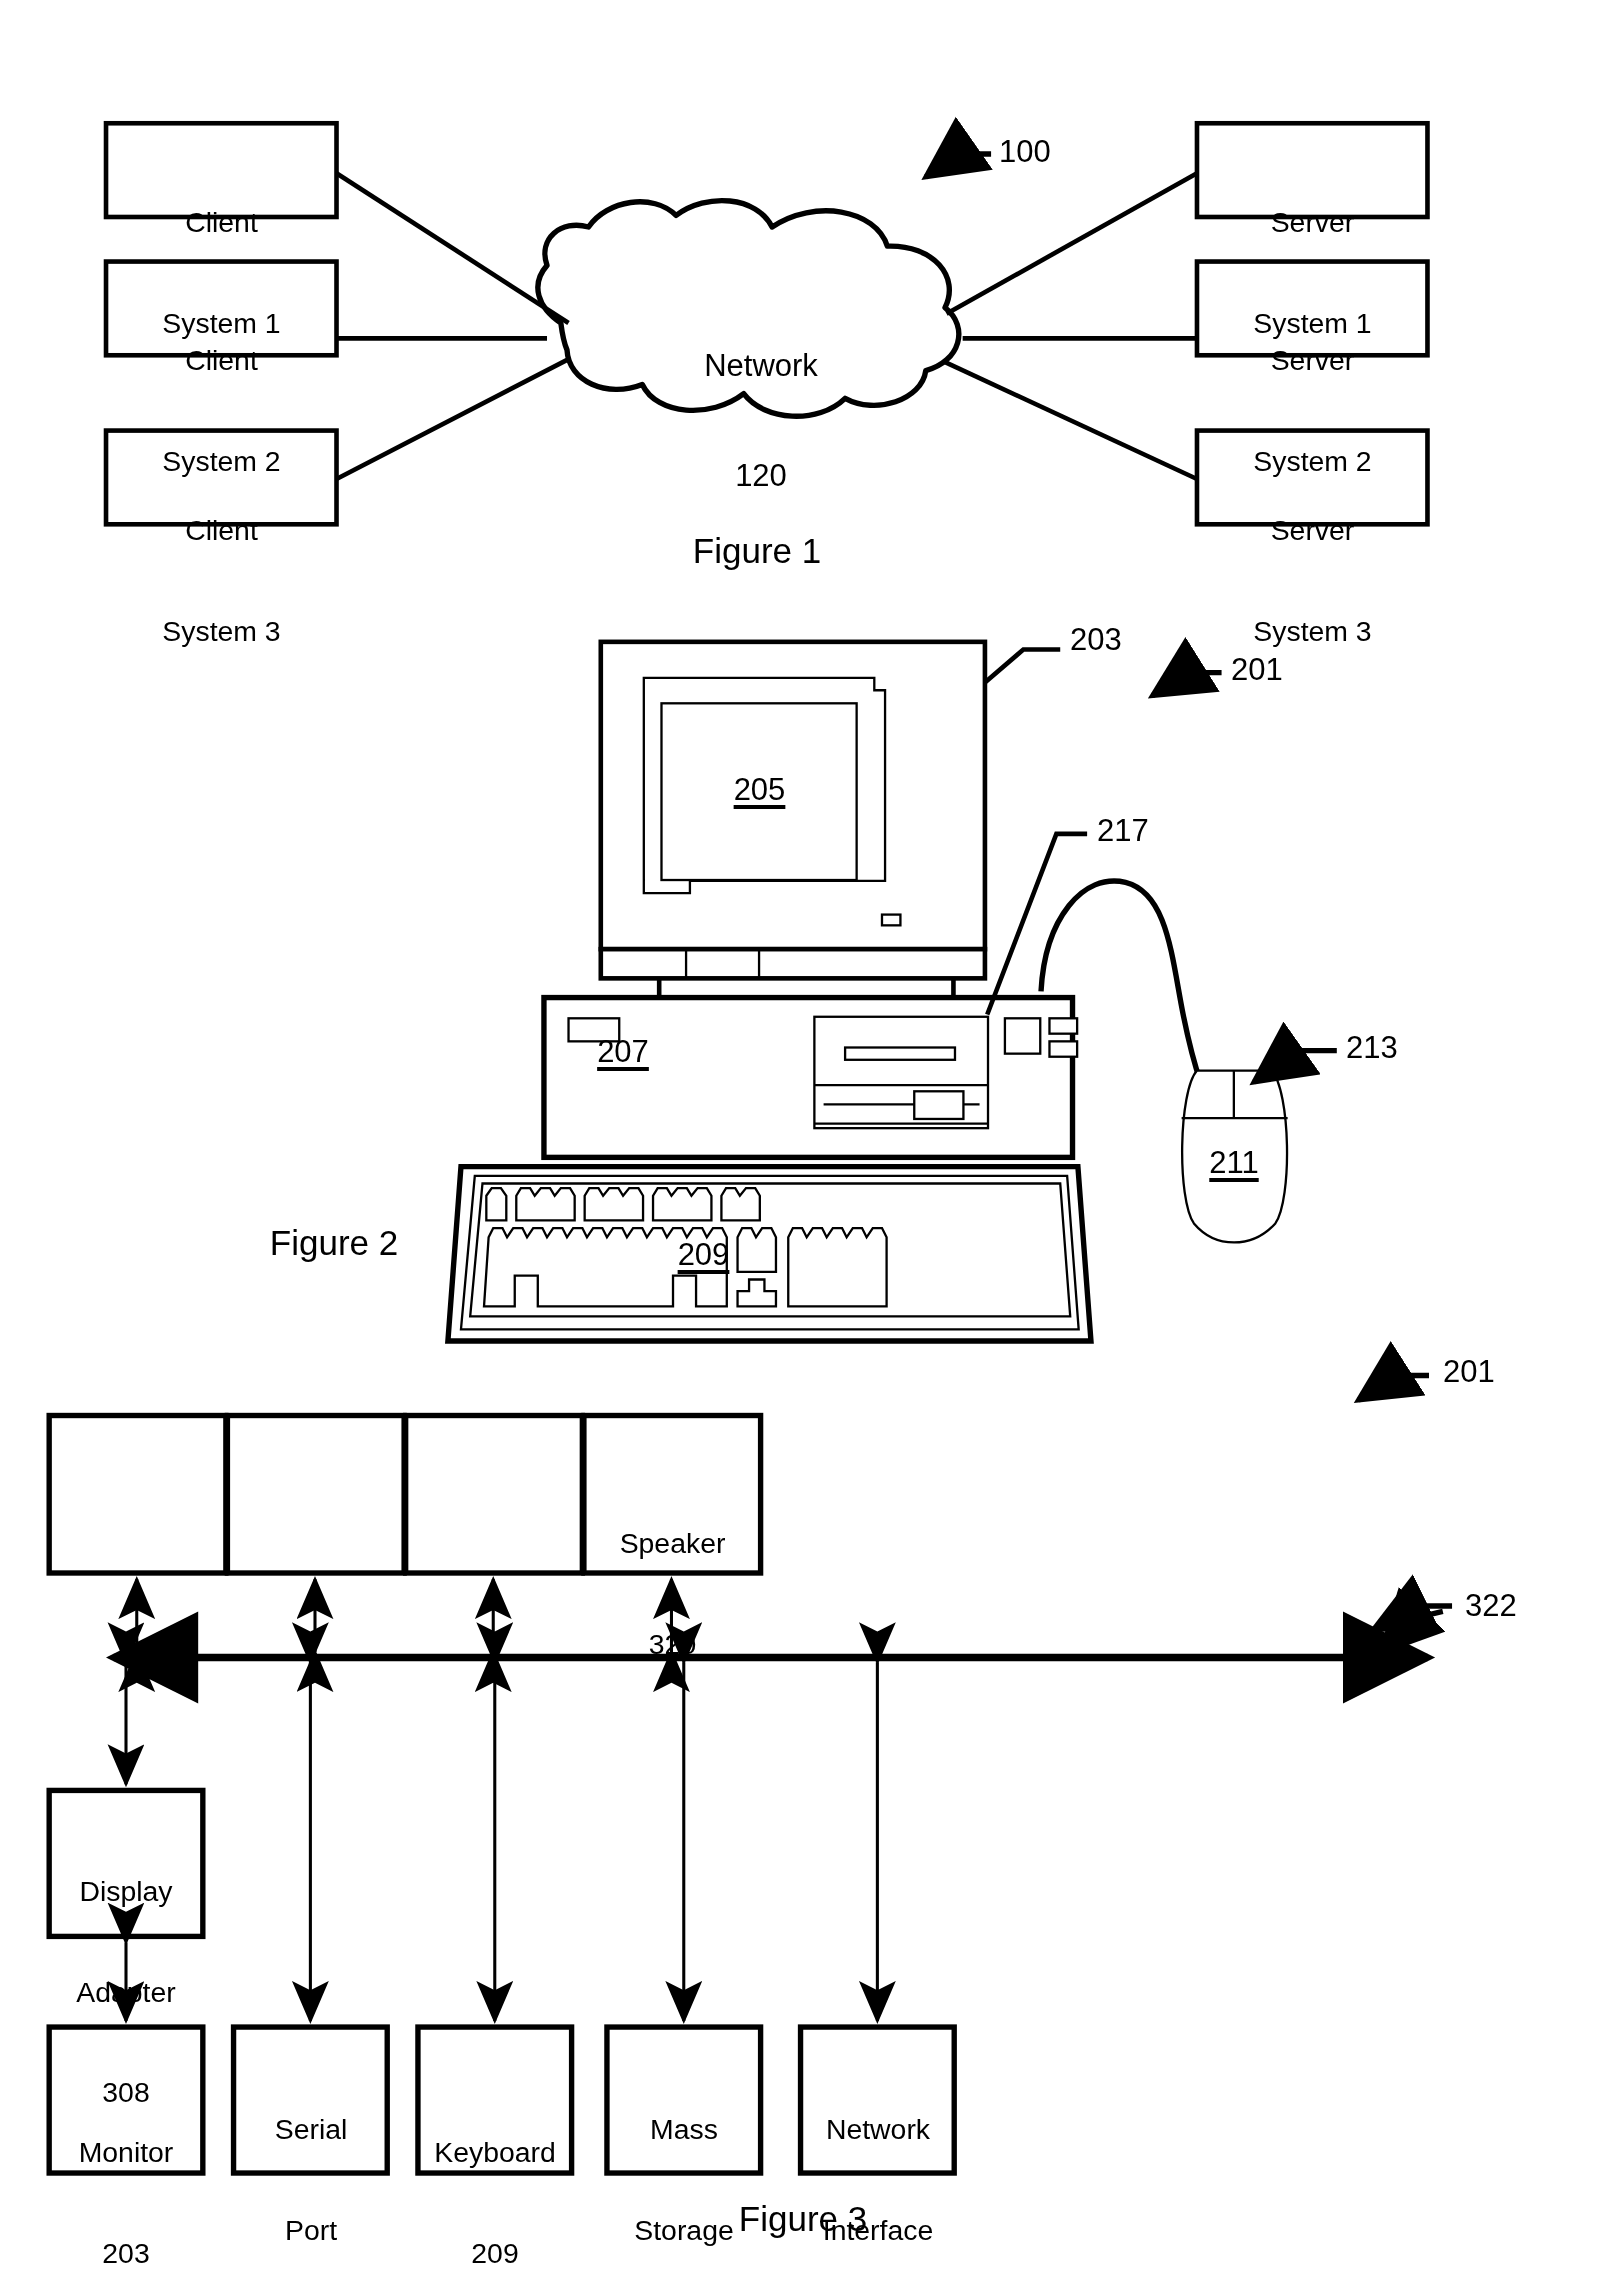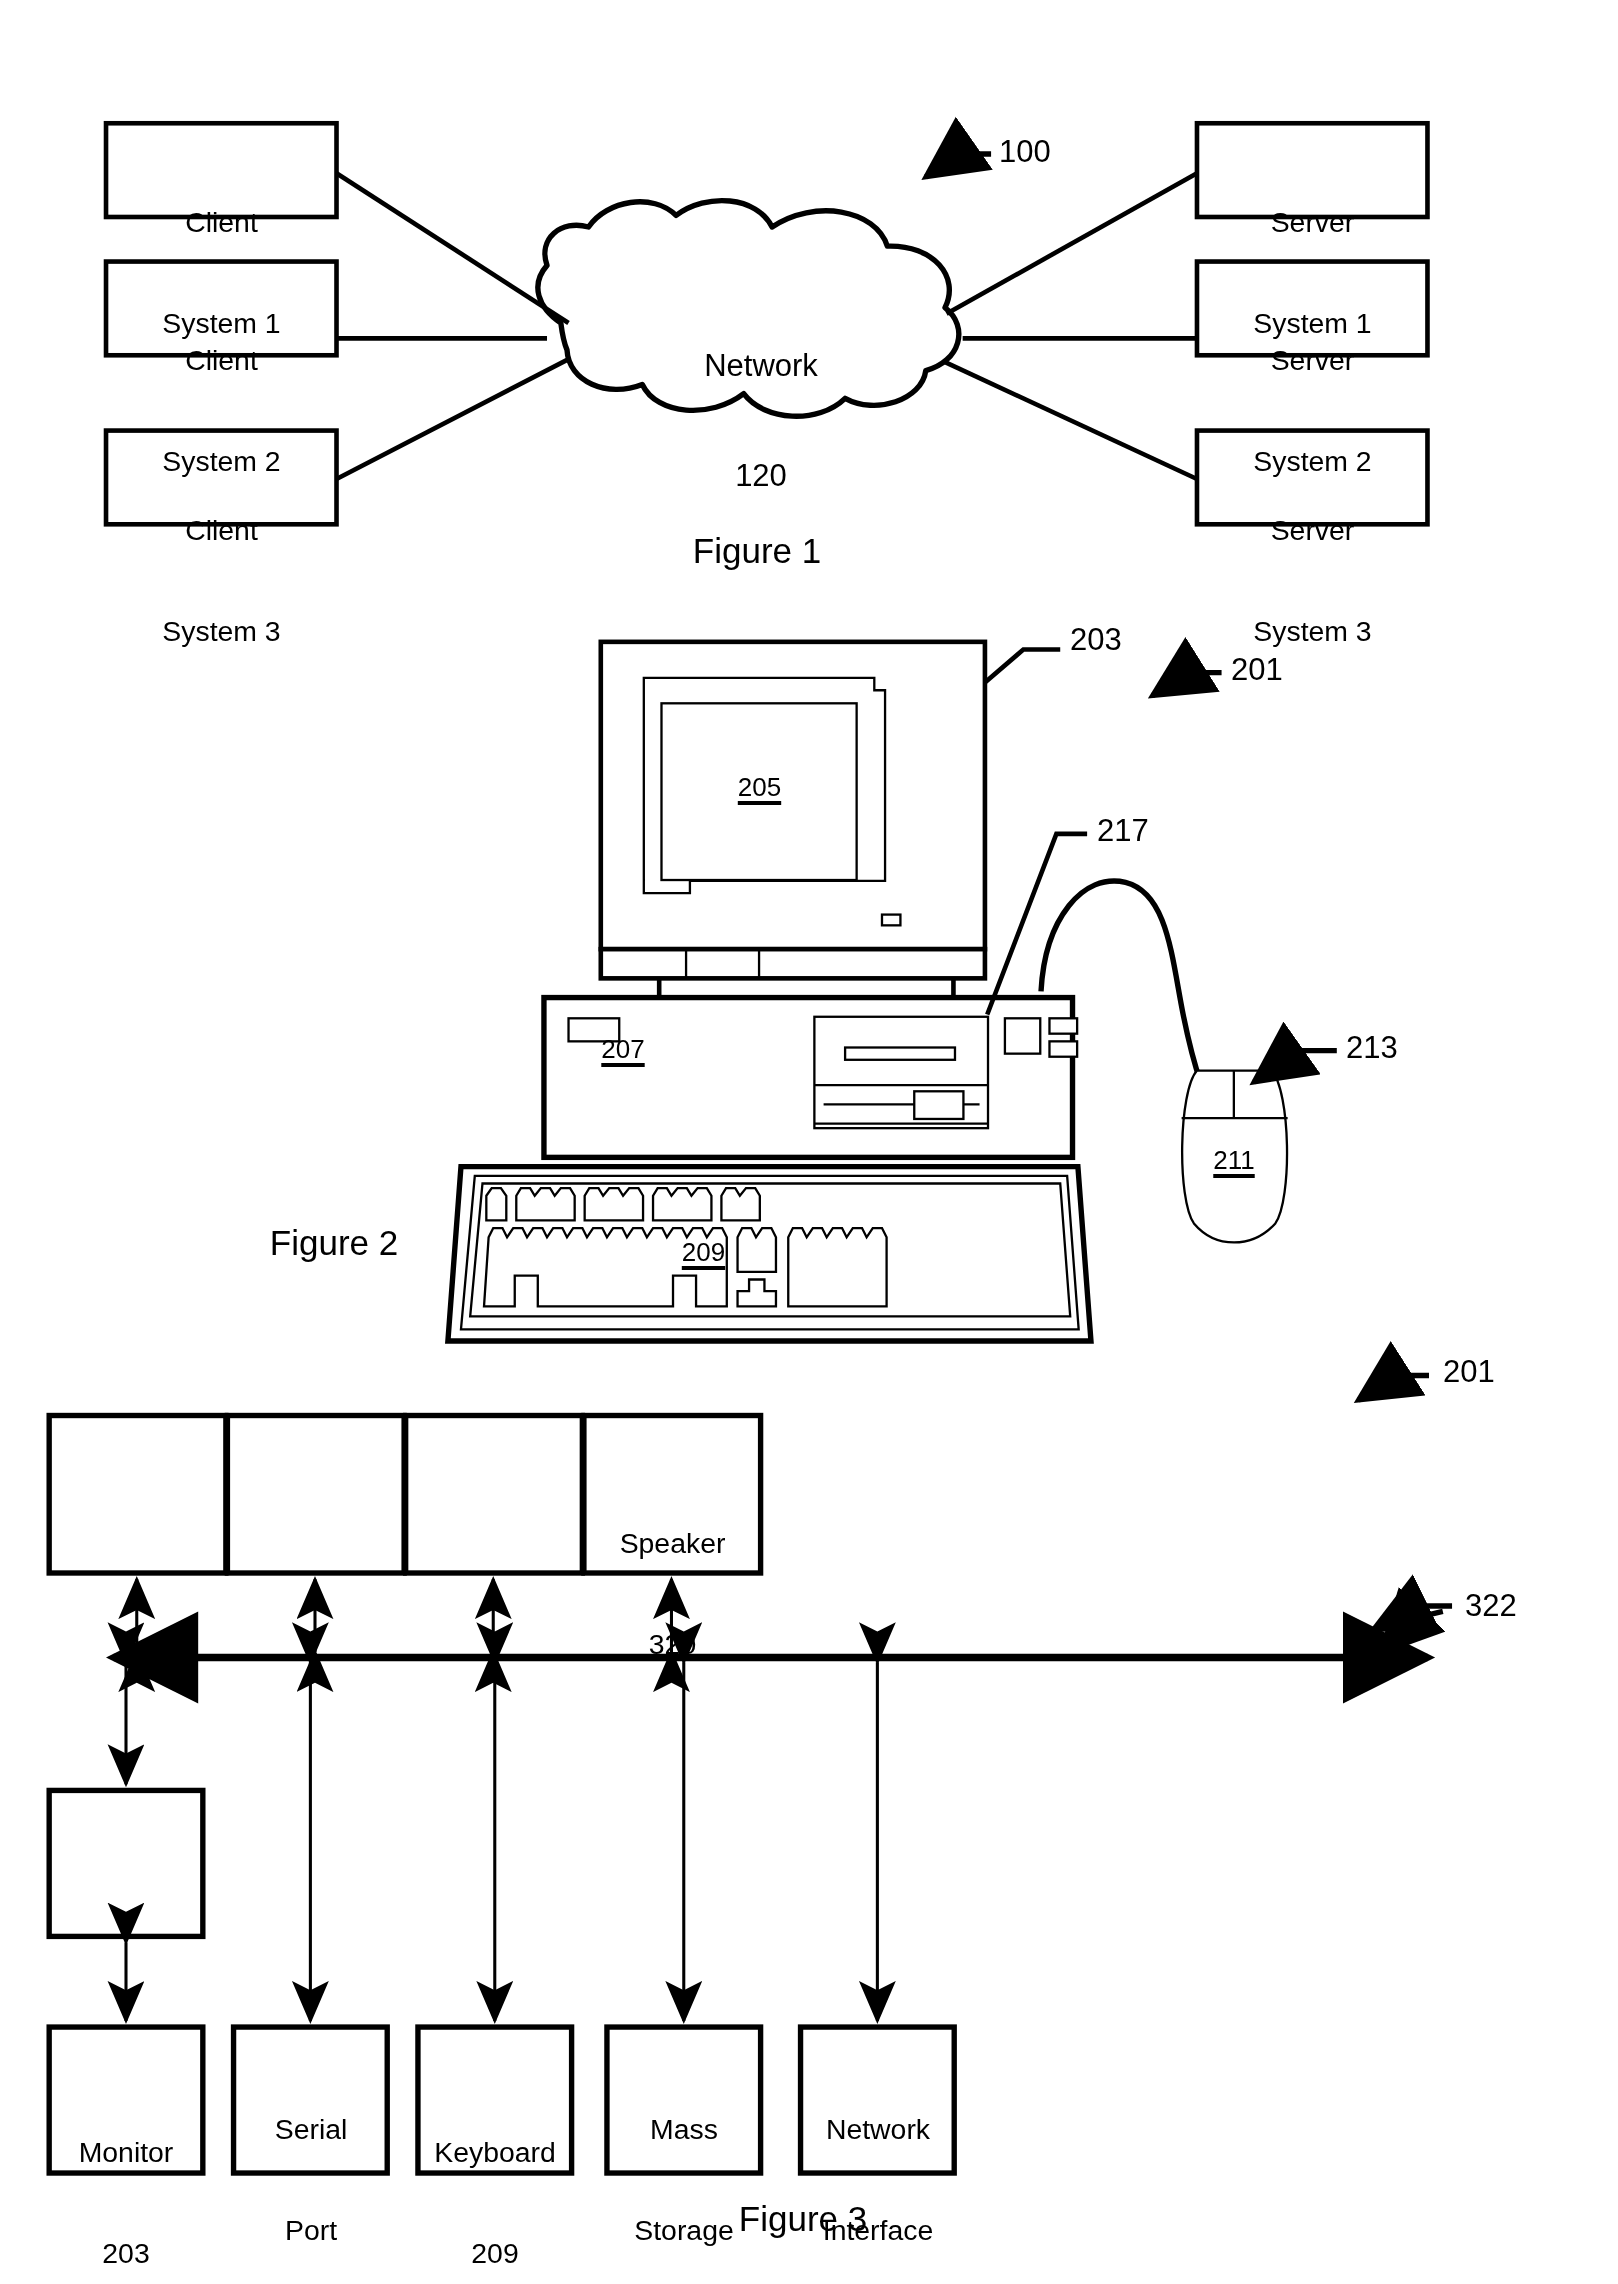--- a/index.html
+++ b/index.html
@@ -44,21 +44,21 @@
   .figcaption {
     font-size: 35px;
   }
   .netlabel {
     font-size: 31px;
   }
   .underlined {
     text-decoration: underline;
     text-decoration-thickness: 3.8px;
     text-underline-offset: 4.6px;
-    font-size: 26px;
+    font-size: 31px;
   }
 </style>
 </head>
 <body>
 
 <div id="sheet">
 
   <svg class="layer" viewBox="0 0 2106 2972">
     <defs>
       <marker id="solidArrow" markerWidth="14" markerHeight="14" refX="11" refY="6" orient="auto" markerUnits="strokeWidth">
@@ -263,20 +263,25 @@
   <div class="txt figcaption" style="left:207px; top:1222px; width:254px;">Figure 2</div>
 
   <div class="txt boxlabel" style="left:584px; top:1460px; width:177px;">
     <div>Speaker</div>
     <div>320</div>
   </div>
 
   <div class="txt reflabel" style="left:1443px; top:1354px; width:115px; text-align:left;">201</div>
   <div class="txt reflabel" style="left:1465px; top:1588px; width:115px; text-align:left;">322</div>
 
+  <div class="txt boxlabel" style="left:49px; top:1808px; width:154px;">
+    <div>Display</div>
+    <div>Adapter</div>
+    <div>308</div>
+  </div>
 
   <div class="txt boxlabel" style="left:49px; top:2069px; width:154px;">
     <div>Monitor</div>
     <div>203</div>
   </div>
   <div class="txt boxlabel" style="left:234px; top:2046px; width:154px;">
     <div>Serial</div>
     <div>Port</div>
     
   </div>

